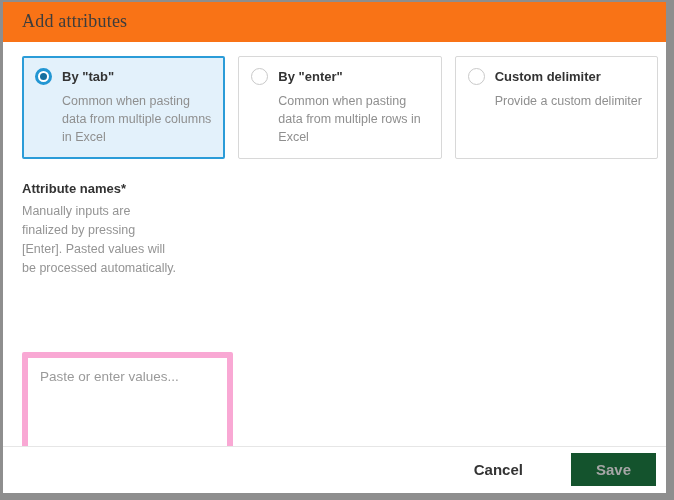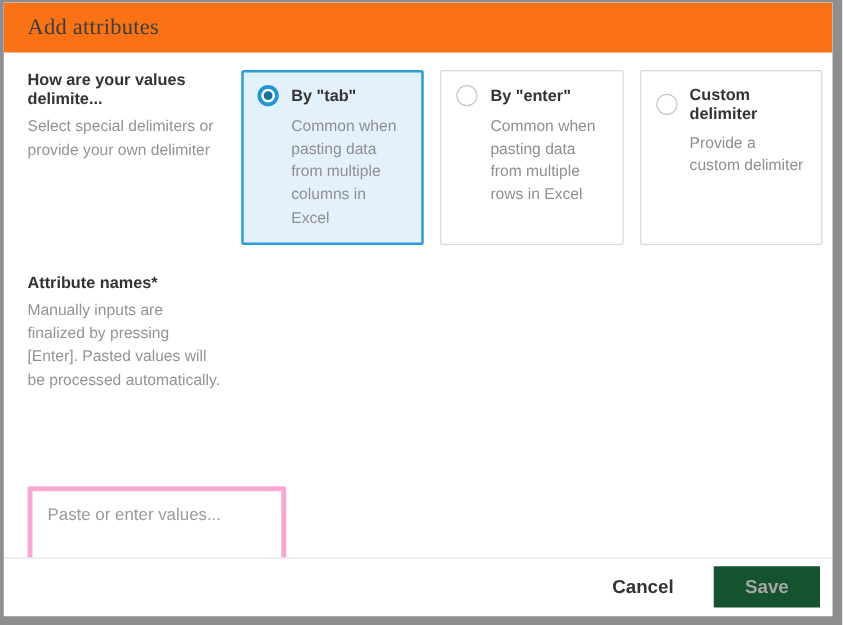--- a/index.html
+++ b/index.html
@@ -124,38 +124,38 @@
   .option-desc {
     margin: 7px 0 0 27px;
     font-size: 12.5px;
     line-height: 1.45;
     color: #8f8f8f;
   }
 
   .values-textarea {
     width: 100%;
     height: 147px;
-    border: 4px solid #f9a8d4;
+    border: 6px solid #f9a8d4;
     border-radius: 2px;
     resize: none;
     padding: 11px 12px;
     font-family: "Liberation Sans", sans-serif;
     font-size: 13.5px;
     color: #333;
     outline: none;
   }
   .values-textarea::placeholder { color: #9a9a9a; }
 
   .footer {
     flex: 0 0 47px;
     border-top: 1px solid #e6e6e6;
     display: flex;
     align-items: center;
     justify-content: flex-end;
-    gap: 28px;
+    gap: 44px;
     padding: 0 10px 2px 0;
   }
   .btn-cancel {
     background: none;
     border: none;
     font-family: "Liberation Sans", sans-serif;
     font-size: 15px;
     font-weight: bold;
     color: #333333;
     cursor: pointer;
@@ -178,24 +178,20 @@
 <div class="window">
 
   <div class="titlebar">
     <h1>Add attributes</h1>
   </div>
 
   <div class="dialog-body">
 
 
     <div class="form-row row-delimiters">
-      <div class="label-col">
-        <p class="field-label">How are your values delimite...</p>
-        <p class="field-help">Select special delimiters or provide your own delimiter</p>
-      </div>
       <div class="control-col">
         <div class="option-cards">
 
           <div class="option-card selected">
             <div class="option-head">
               <span class="radio checked">
                   <span class="dot"></span>
                 </span>
               <span class="option-title">By "tab"</span>
             </div>

